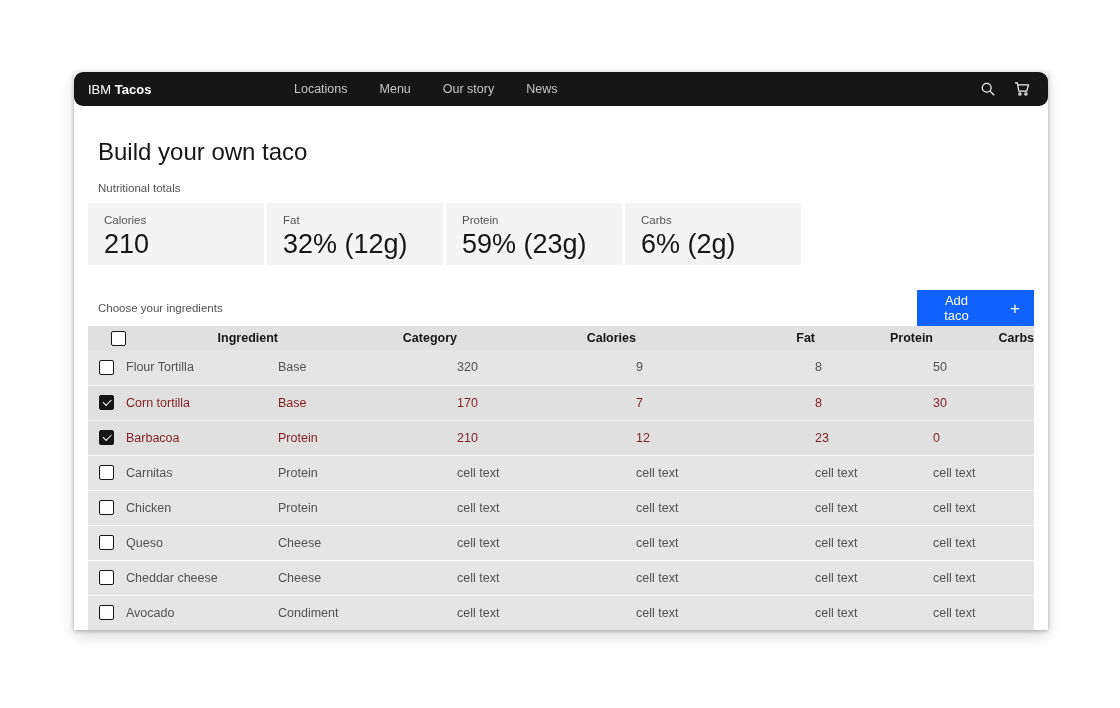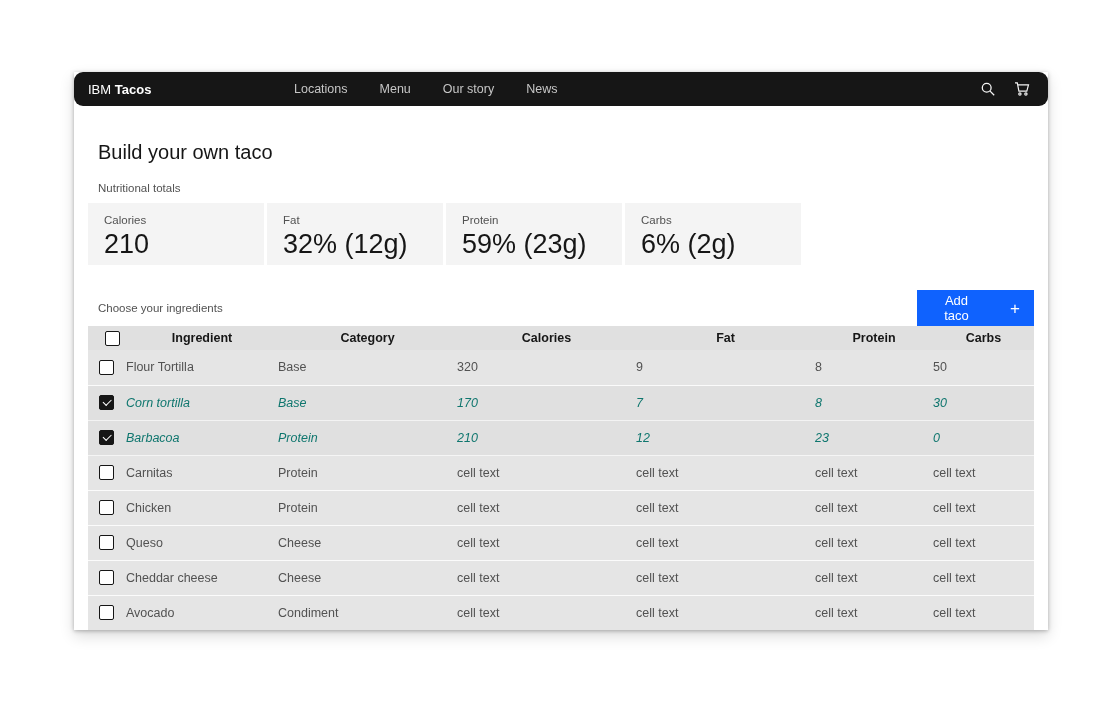--- a/index.html
+++ b/index.html
@@ -30,21 +30,21 @@
   }
   .nav-icons { margin-left: auto; display: flex; align-items: center; gap: 6px; }
   .icon-btn {
     width: 28px; height: 28px; background: transparent; border: none;
     display: flex; align-items: center; justify-content: center; cursor: pointer;
   }
   .icon-btn svg { display: block; }
 
   
   .content { padding: 0 14px 0; }
-  .page-title { font-size: 20px; font-weight: 400; line-height: 24px; margin: 34px 10px 0; letter-spacing: 0; }
+  .page-title { font-size: 24px; font-weight: 400; line-height: 24px; margin: 34px 10px 0; letter-spacing: 0; }
   .section-label { font-size: 11.5px; color: #525252; line-height: 14px; }
   .totals-label { margin: 17px 10px 8px; }
 
   .tiles { display: flex; gap: 3px; }
   .tile {
     width: 176px; height: 62px; background: #f4f4f4;
     padding: 10px 16px 0;
   }
   .tile-label { font-size: 11.5px; color: #525252; line-height: 14px; }
   .tile-value { font-size: 27px; font-weight: 300; color: #161616; line-height: 32px; margin-top: 1px; white-space: nowrap; }
@@ -55,26 +55,26 @@
     margin-left: auto; width: 117px; height: 36px;
     background: #0f62fe; color: #ffffff; border: none; cursor: pointer;
     display: flex; align-items: center; justify-content: flex-start;
     padding: 0 14px 0 16px; font-size: 13px; font-family: inherit; gap: 30px;
   }
   .add-btn .plus { font-size: 17px; font-weight: 300; line-height: 1; }
 
   
   table { width: 100%; border-collapse: collapse; table-layout: fixed; font-size: 12.5px; }
   thead th {
-    background: #e0e0e0; height: 24px; text-align: center;
+    background: #e0e0e0; height: 24px; text-align: right;
     font-weight: 700; color: #161616; padding: 0;
   }
   tbody td { height: 35px; background: #e5e5e5; color: #525252; padding: 0; border-bottom: 1px solid rgba(255,255,255,0.85); }
   tbody tr:last-child td { border-bottom: none; }
-  tbody tr.selected td { background: #e0e0e0; color: #0f766e; border-bottom: 1px solid rgba(255,255,255,0.6); font-style: italic; }
+  tbody tr.selected td { background: #e0e0e0; color: #7f1d1d; border-bottom: 1px solid rgba(255,255,255,0.6); }
   th.cb-cell, td.cb-cell { width: 38px; padding-left: 11px; }
 
   .checkbox {
     display: inline-block; width: 15px; height: 15px;
     border: 1.5px solid #161616; border-radius: 2px; background: #ffffff;
     position: relative; vertical-align: middle; cursor: pointer;
   }
   .checkbox.checked { background: #161616; border-color: #161616; }
   .checkbox.checked::after {
     content: ""; position: absolute; left: 2.5px; top: 3px;

